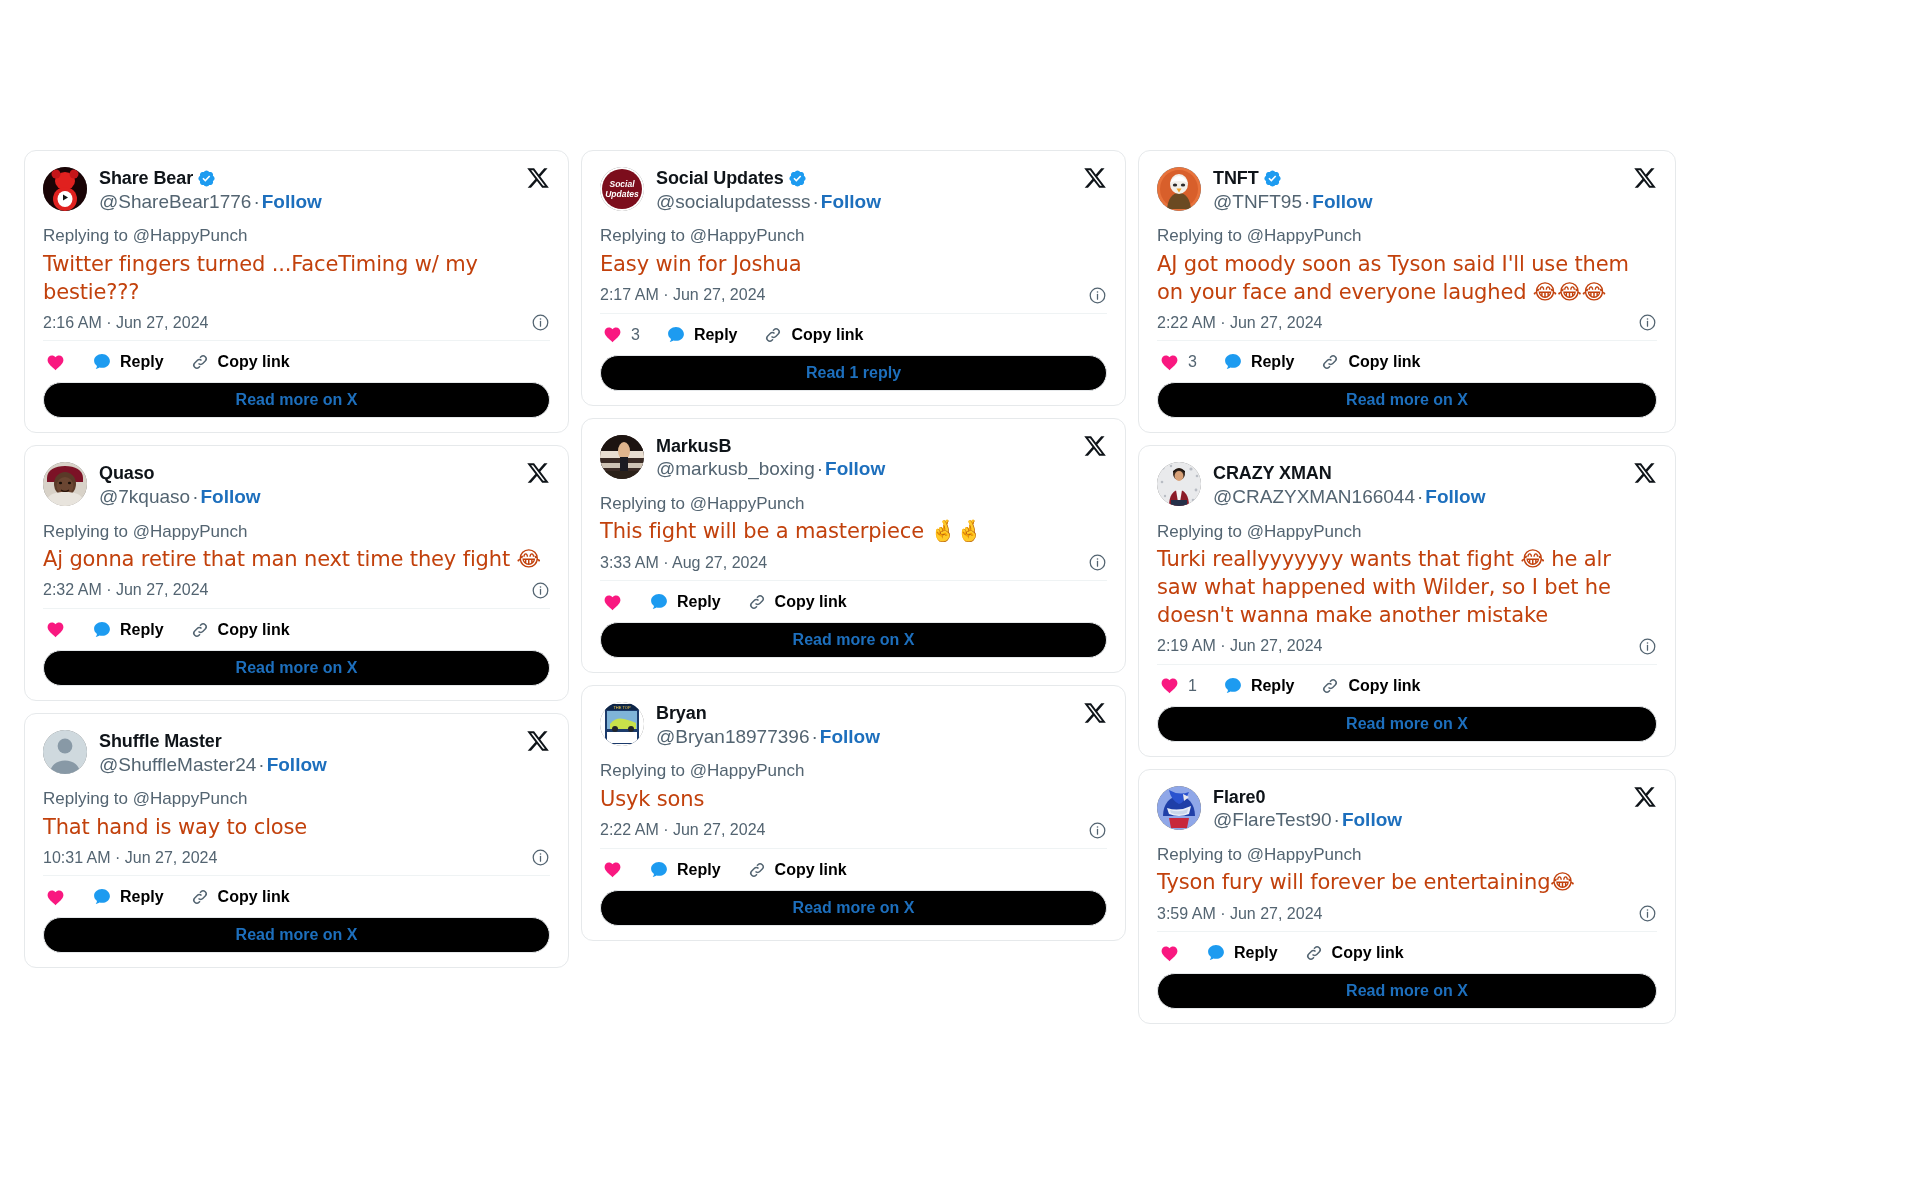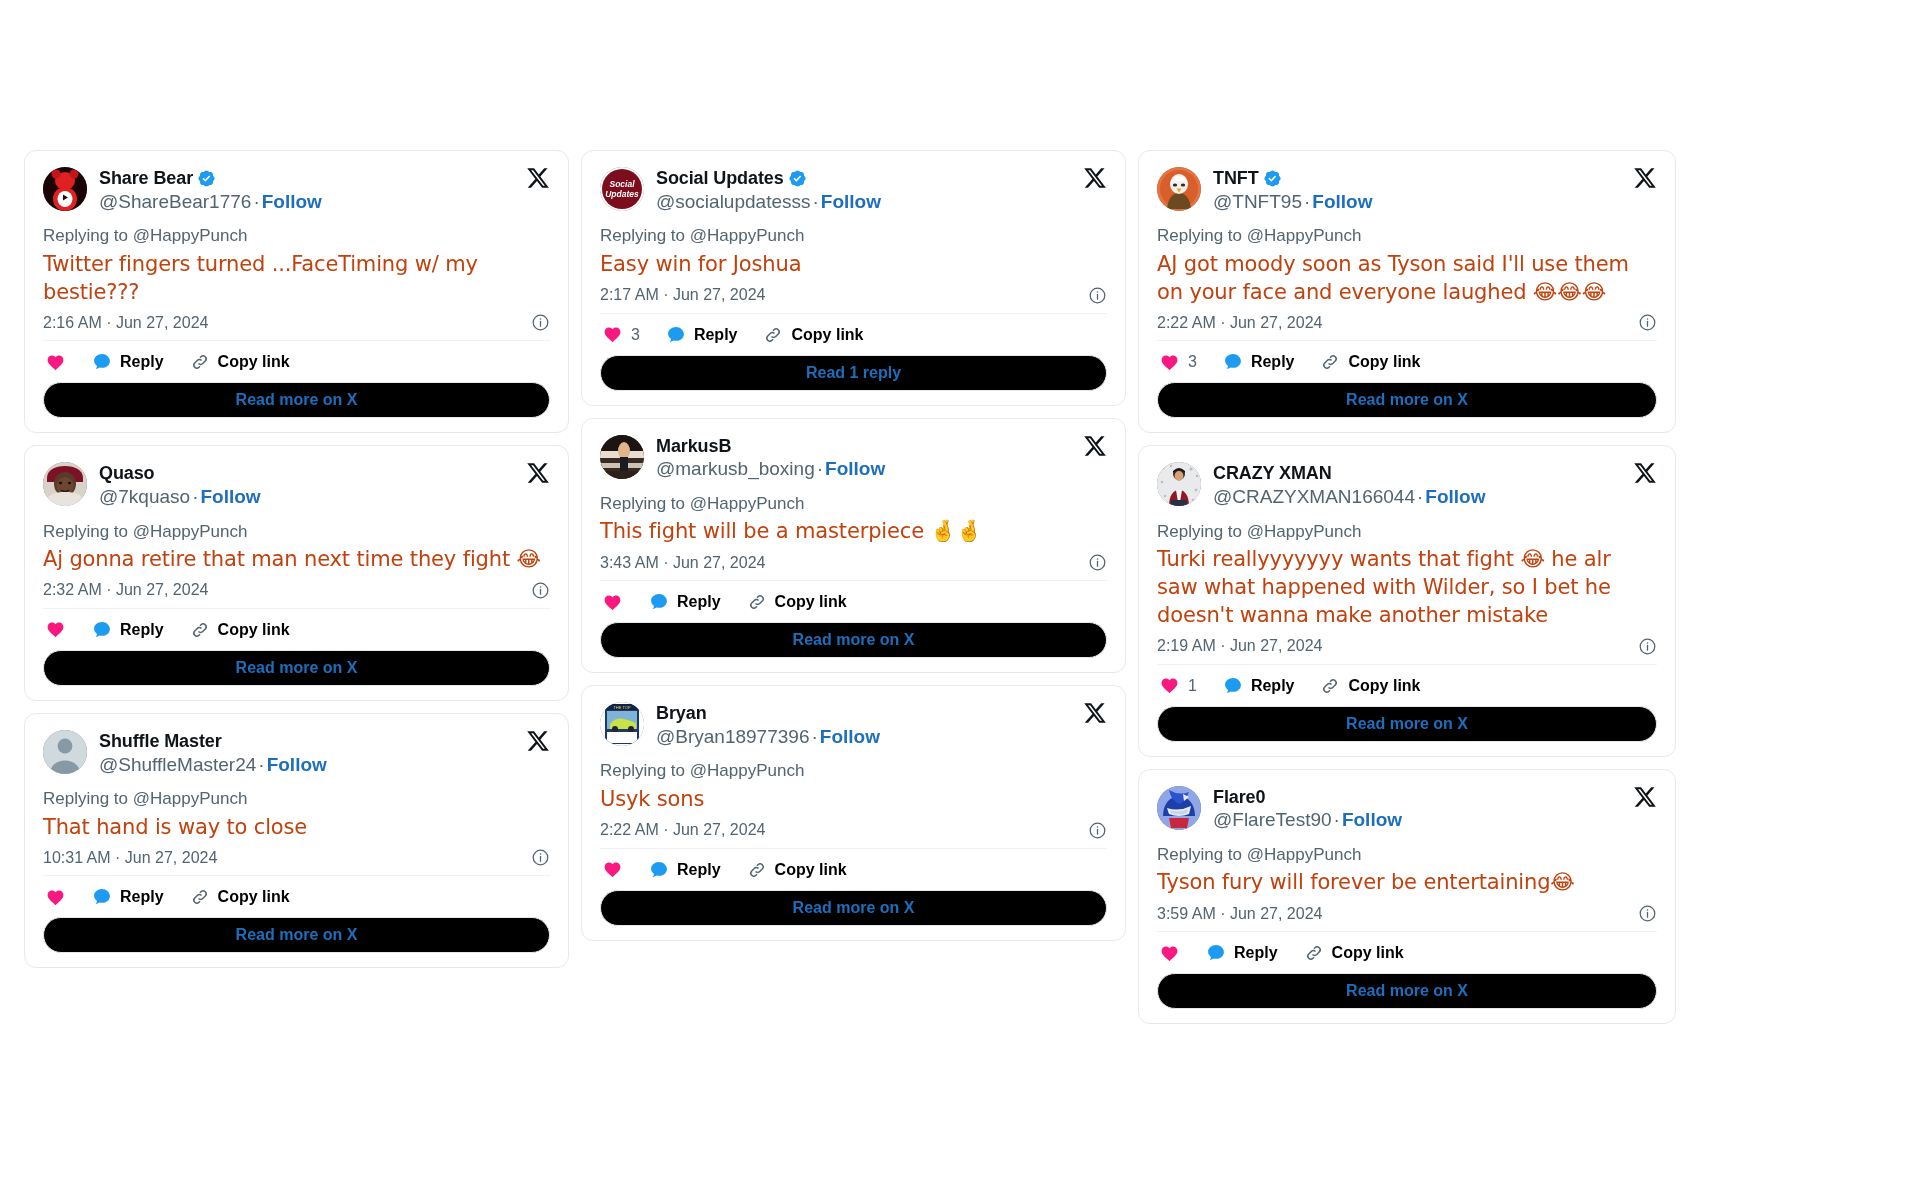--- a/index.html
+++ b/index.html
@@ -403,21 +403,21 @@
             <div class="who">
               <div class="nameline">
                 <span class="dispname">MarkusB</span>
               </div>
               <div class="handleline"><span>@markusb_boxing</span><span class="sep">·</span><a class="follow" href="#">Follow</a></div>
             </div>
           </div>
           <div class="replying">Replying to @HappyPunch</div>
           <div class="tweet-text emoji">This fight will be a masterpiece 🤞🤞</div>
           <div class="meta-row">
-            <span class="timestamp">3:43 AM · Jun 27, 2024</span>
+            <span class="timestamp">3:33 AM · Aug 27, 2024</span>
             <span class="info-icon">
               <svg viewBox="0 0 24 24" aria-hidden="true" fill="none" stroke="#536471" stroke-width="1.6">
                 <circle cx="12" cy="12" r="9.2"></circle>
                 <path d="M12 10.6v6.1" stroke-linecap="round"></path>
                 <circle cx="12" cy="7.6" r="1.05" fill="#536471" stroke="none"></circle>
               </svg>
             </span>
           </div>
           <div class="divider"></div>
           <div class="actions">

